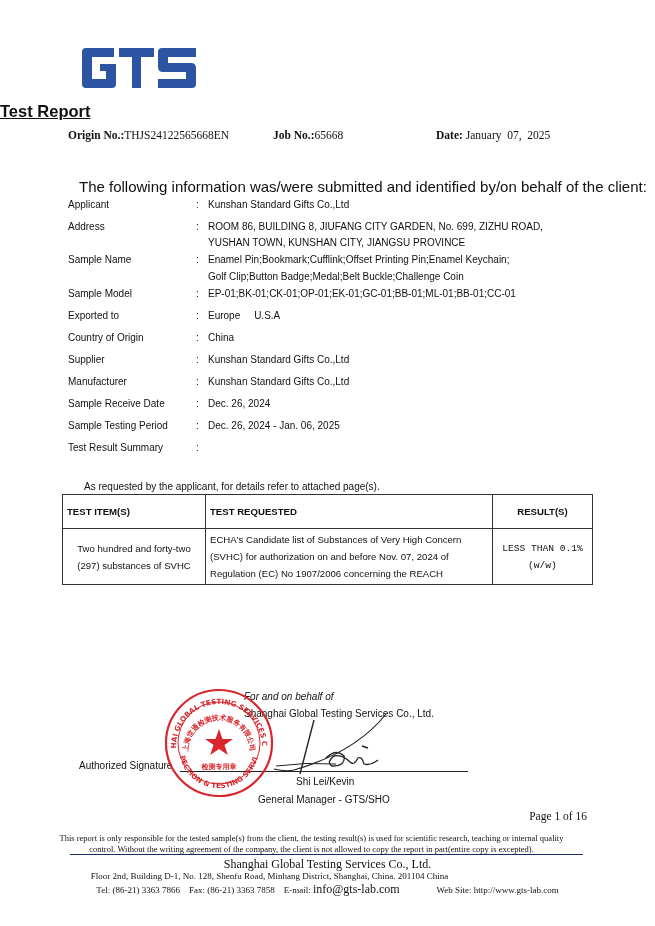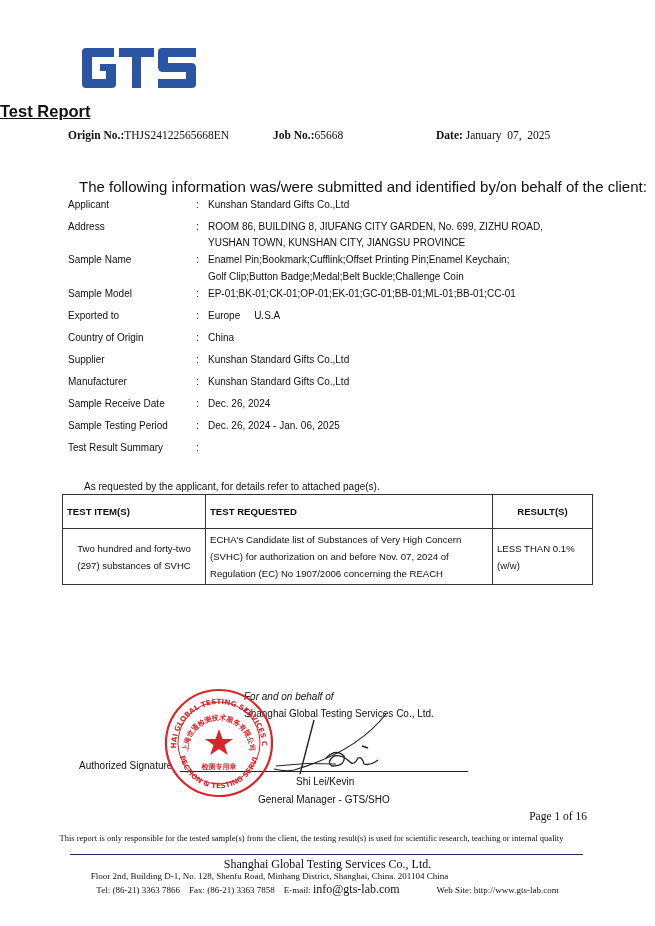--- a/index.html
+++ b/index.html
@@ -129,21 +129,21 @@
     <tr>
       <td style="text-align:center;">
         <div>Two hundred and forty-two</div>
         <div>(297) substances of SVHC</div>
       </td>
       <td>
         <div>ECHA's Candidate list of Substances of Very High Concern</div>
         <div>(SVHC) for authorization on and before Nov. 07, 2024 of</div>
         <div>Regulation (EC) No 1907/2006 concerning the REACH</div>
       </td>
-      <td style="">
+      <td style="text-align:center;font-family:Liberation Mono, monospace;">
         <div>LESS THAN 0.1%</div>
         <div>(w/w)</div>
       </td>
     </tr>
   </tbody>
 </table>
 
 <div class="abs sig-text" style="left:244px; top:691px; font-style:italic;">For and on behalf of</div>
 <div class="abs sig-text" style="left:244px; top:708px;">Shanghai Global Testing Services Co., Ltd.</div>
 <div class="abs sig-text" style="left:79px; top:760px;">Authorized Signature</div>
@@ -178,19 +178,20 @@
   <text x="57" y="82" text-anchor="middle" font-family="'DejaVu Sans', sans-serif" font-size="7" font-weight="bold" fill="#d9262c">检测专用章</text>
 </svg>
 
 <div class="abs sig-text" style="left:296px; top:776px;">Shi Lei/Kevin</div>
 <div class="abs sig-text" style="left:258px; top:794px;">General Manager - GTS/SHO</div>
 
 <div class="abs serif" style="right:68px; top:810px; font-size:11.5px;">Page 1 of 16</div>
 
 <div class="abs footer-note serif">
   <div>This report is only responsible for the tested sample(s) from the client, the testing result(s) is used for scientific research, teaching or internal quality</div>
+  <div>control. Without the writing agreement of the company, the client is not allowed to copy the report in part(entire copy is excepted).</div>
 </div>
 <div class="abs footer-line"></div>
 <div class="abs footer-co serif">Shanghai Global Testing Services Co., Ltd.</div>
 <div class="abs footer-addr serif">Floor 2nd, Building D-1, No. 128, Shenfu Road, Minhang District, Shanghai, China. 201104 China</div>
 <div class="abs footer-tel serif">
   <span style="white-space:pre;">Tel: (86-21) 3363 7866    Fax: (86-21) 3363 7858    E-mail: </span><span class="email">info@gts-lab.com</span><span style="white-space:pre;margin-left:28px;">    Web Site: http://www.gts-lab.com</span>
 </div>
 
 </body></html>

